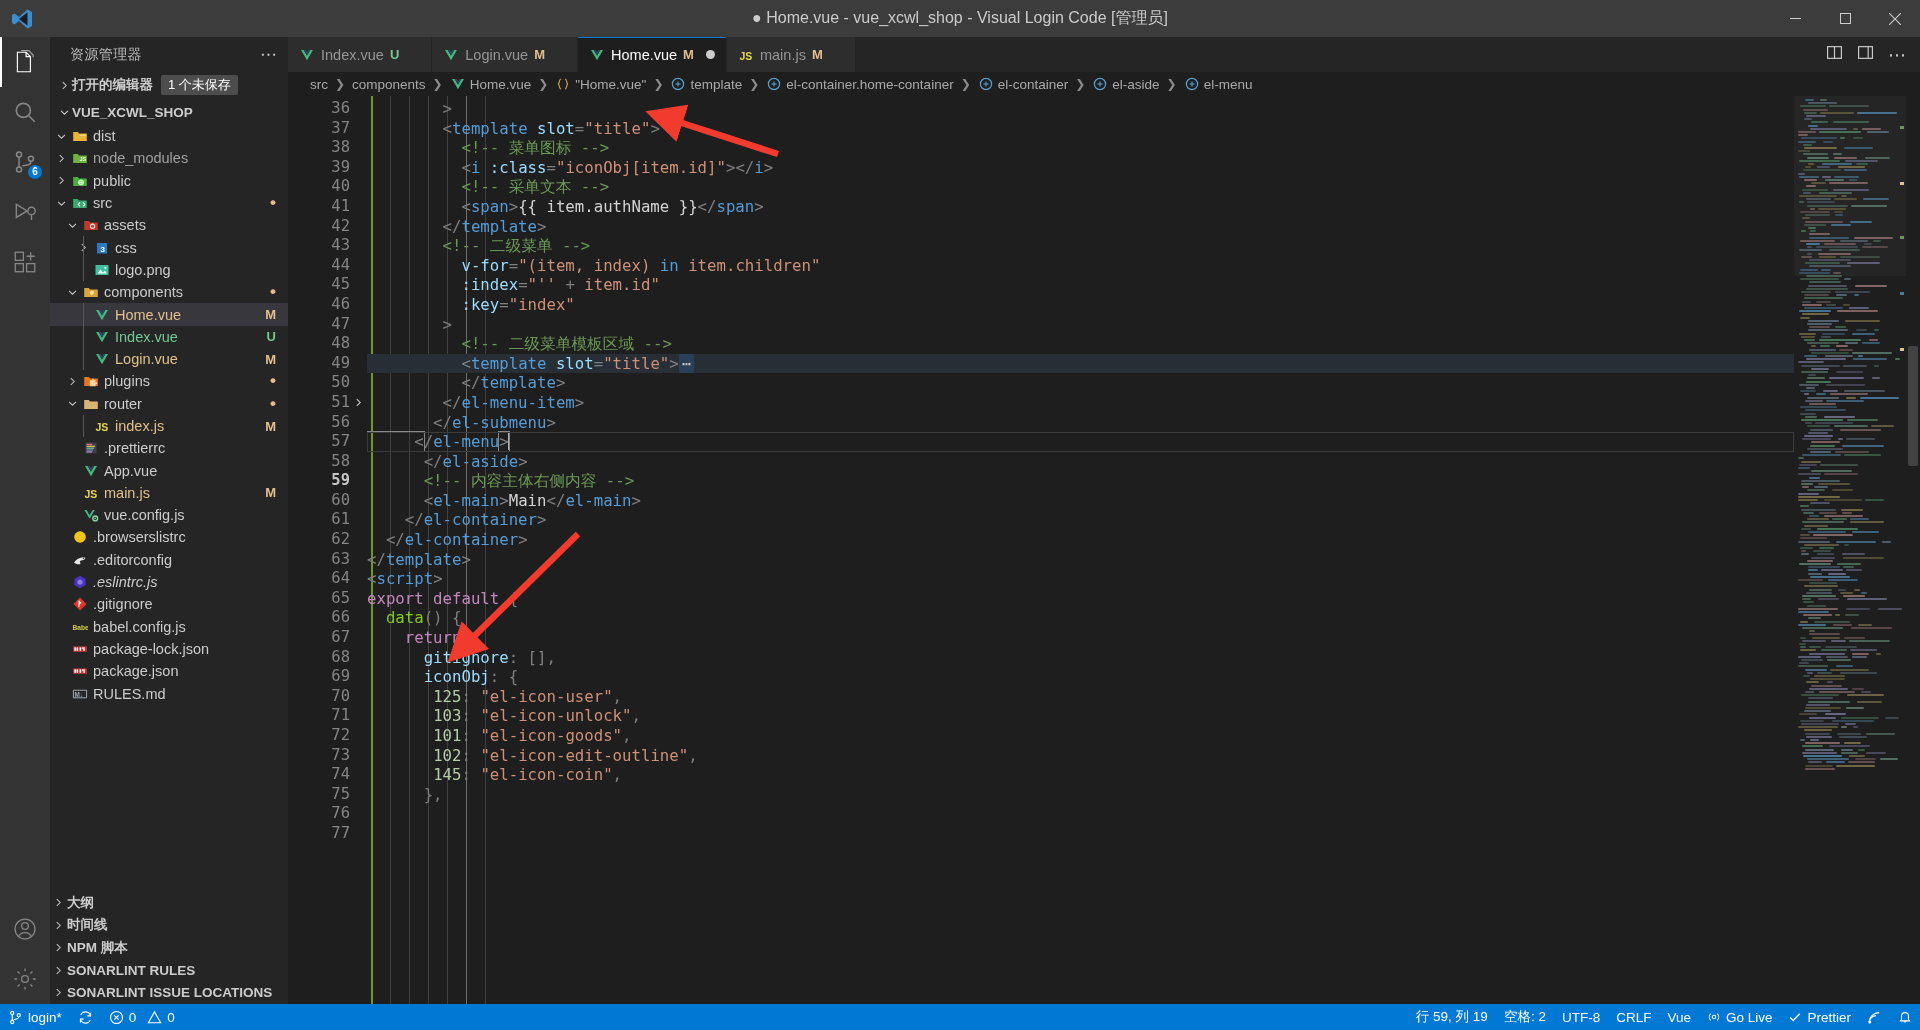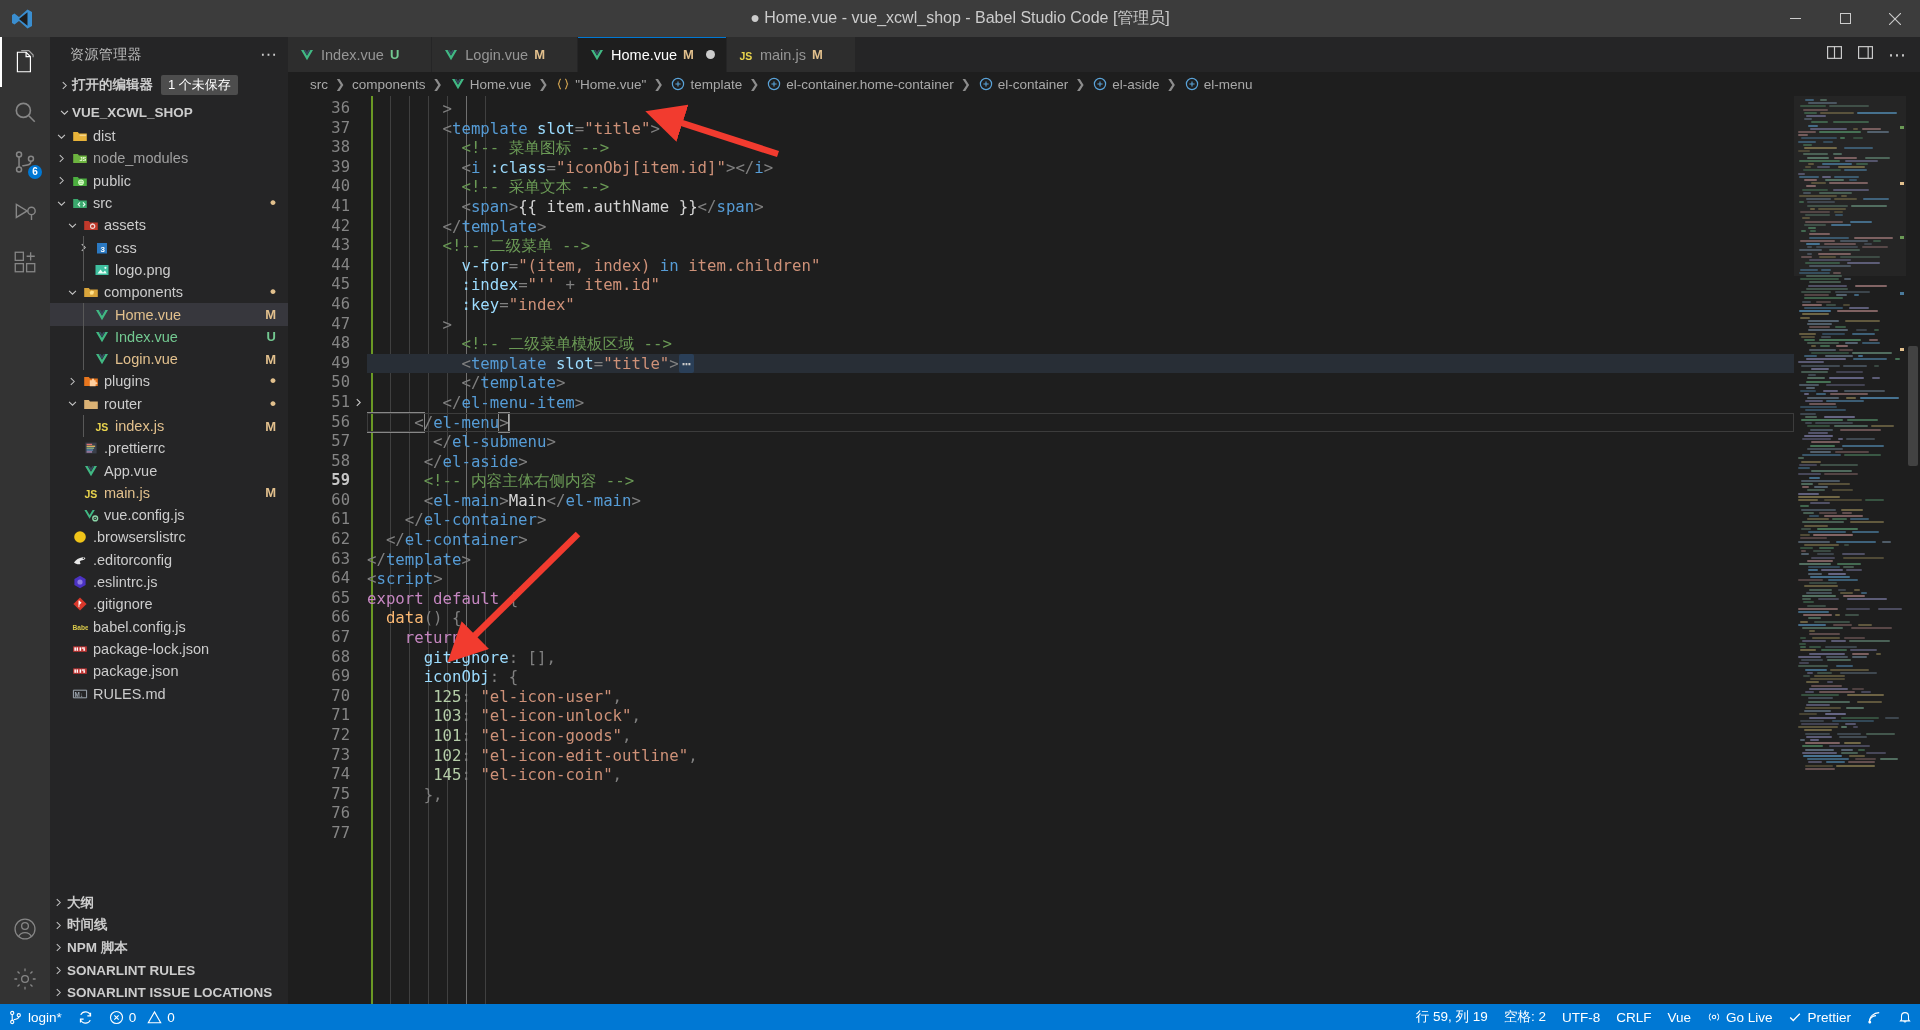--- a/index.html
+++ b/index.html
@@ -136,21 +136,21 @@
   }
   .cline.hl { background: #282e36; }
   .cline.cur { outline: 1px solid #3c3c3c; outline-offset: -1px; }
   .tok-tag { color: #569cd6; }
   .tok-punc { color: #808080; }
   .tok-attr { color: #9cdcfe; }
   .tok-str { color: #ce9178; }
   .tok-com { color: #6a9955; }
   .tok-kw { color: #c586c0; }
   .tok-kw2 { color: #569cd6; }
-  .tok-fn { color: #fdba74; }
+  .tok-fn { color: #84cc16; }
   .tok-var { color: #9cdcfe; }
   .tok-txt { color: #d4d4d4; }
   .tok-num { color: #b5cea8; }
   .tok-mst { color: #d4d4d4; }
   .tok-fold { background:#2a3f58; color:#cccccc; border-radius:2px; padding:0 3px; }
   .tok-brk { outline: 1px solid #888888; }
   .caret {
     display:inline-block; width:2px; height:17px; background:#aeafad; vertical-align:-3px; margin:0 -1px;
   }
   
@@ -187,21 +187,21 @@
 
 <div id="app">
 
   <div class="titlebar">
     <div class="vsc-logo">
       <svg width="24" height="24" viewBox="0 0 24 24">
         <path d="M17.5 2.5 L22 5 L22 19 L17.5 21.5 L9 14 L4.5 17.5 L2 16 L2 8 L4.5 6.5 L9 10 Z" fill="#3a8ed0"></path>
         <path d="M17.5 5.2 L17.5 18.8 L9 12 Z" fill="#1e1e1e"></path>
       </svg>
     </div>
-    <div class="title-center">● Home.vue - vue_xcwl_shop - Babel Studio Code [管理员]</div>
+    <div class="title-center">● Home.vue - vue_xcwl_shop - Visual Login Code [管理员]</div>
     <div class="win-ctrls">
       <div class="win-btn">
         <svg width="11" height="11">
             <line x1="0" y1="5.5" x2="11" y2="5.5" stroke="#ccc" stroke-width="1"></line>
           </svg>
       </div>
       <div class="win-btn">
         <svg width="11" height="11">
             <rect x="0.5" y="0.5" width="10" height="10" fill="none" stroke="#ccc" stroke-width="1"></rect>
           </svg>
@@ -576,21 +576,21 @@
           </div>
           <div class="row">
             <div style="width: 4px; flex: 0 0 4px;"></div>
             <div class="tw"></div>
             <div class="ic">
               <svg width="16" height="16" viewBox="0 0 16 16">
                 <path d="M8 1.8 L13.6 5 v6 L8 14.2 L2.4 11 V5 Z" fill="#4b32c3"></path>
                 <circle cx="8" cy="8" r="2.6" fill="#8e7ce0"></circle>
               </svg>
             </div>
-            <div class="lbl" style="color: rgb(204, 204, 204);">.eslintrc.js</div>
+            <div class="lbl" style="color: rgb(204, 204, 204); font-style: italic;">.eslintrc.js</div>
           </div>
           <div class="row">
             <div style="width: 4px; flex: 0 0 4px;"></div>
             <div class="tw"></div>
             <div class="ic">
               <svg width="16" height="16" viewBox="0 0 16 16">
                 <path d="M8 1.4 L14.6 8 L8 14.6 L1.4 8 Z" fill="#d9382b"></path>
                 <path d="M7 4.6 l2.6 2.2 l-2.6 2.2 Z" fill="#fff"></path>
                 <rect x="6.5" y="4.6" width="0.9" height="6.6" fill="#fff"></rect>
               </svg>
@@ -946,22 +946,22 @@
             <div class="cline"><span class="tok-punc">        &lt;/</span><span class="tok-tag">template</span><span class="tok-punc">&gt;</span></div>
             <div class="cline"><span class="tok-com">        &lt;!-- 二级菜单 --&gt;</span></div>
             <div class="cline">          <span class="tok-attr">v-for</span><span class="tok-punc">=</span><span class="tok-str">"(item, index)</span> <span class="tok-kw2">in</span> <span class="tok-str">item.children"</span></div>
             <div class="cline">          <span class="tok-attr">:index</span><span class="tok-punc">=</span><span class="tok-str">"''</span> <span class="tok-punc">+</span> <span class="tok-str">item.id"</span></div>
             <div class="cline">          <span class="tok-attr">:key</span><span class="tok-punc">=</span><span class="tok-str">"index"</span></div>
             <div class="cline"><span class="tok-punc">        &gt;</span></div>
             <div class="cline"><span class="tok-com">          &lt;!-- 二级菜单模板区域 --&gt;</span></div>
             <div class="cline hl"><span class="tok-punc">          &lt;</span><span class="tok-tag">template</span> <span class="tok-attr">slot</span><span class="tok-punc">=</span><span class="tok-str">"title"</span><span class="tok-punc">&gt;</span><span class="tok-fold">⋯</span></div>
             <div class="cline"><span class="tok-punc">          &lt;/</span><span class="tok-tag">template</span><span class="tok-punc">&gt;</span></div>
             <div class="cline"><span class="tok-punc">        &lt;/</span><span class="tok-tag">el-menu-item</span><span class="tok-punc">&gt;</span></div>
+            <div class="cline"><span class="tok-punc">       &lt;/</span><span class="tok-tag">el-submenu</span><span class="tok-punc">&gt;</span></div>
             <div class="cline cur"><span class="tok-punc tok-brk">     &lt;</span><span class="tok-punc">/</span><span class="tok-tag">el-menu</span><span class="tok-punc tok-brk">&gt;</span><span class="caret"></span></div>
-            <div class="cline"><span class="tok-punc">       &lt;/</span><span class="tok-tag">el-submenu</span><span class="tok-punc">&gt;</span></div>
             <div class="cline"><span class="tok-punc">      &lt;/</span><span class="tok-tag">el-aside</span><span class="tok-punc">&gt;</span></div>
             <div class="cline"><span class="tok-com">      &lt;!-- 内容主体右侧内容 --&gt;</span></div>
             <div class="cline"><span class="tok-punc">      &lt;</span><span class="tok-tag">el-main</span><span class="tok-punc">&gt;</span><span class="tok-mst">Main</span><span class="tok-punc">&lt;/</span><span class="tok-tag">el-main</span><span class="tok-punc">&gt;</span></div>
             <div class="cline"><span class="tok-punc">    &lt;/</span><span class="tok-tag">el-container</span><span class="tok-punc">&gt;</span></div>
             <div class="cline"><span class="tok-punc">  &lt;/</span><span class="tok-tag">el-container</span><span class="tok-punc">&gt;</span></div>
             <div class="cline"><span class="tok-punc">&lt;/</span><span class="tok-tag">template</span><span class="tok-punc">&gt;</span></div>
             <div class="cline"><span class="tok-punc">&lt;</span><span class="tok-tag">script</span><span class="tok-punc">&gt;</span></div>
             <div class="cline"><span class="tok-kw">export default</span> <span class="tok-punc">{</span></div>
             <div class="cline">  <span class="tok-fn">data</span><span class="tok-punc">() {</span></div>
             <div class="cline">    <span class="tok-kw">return</span> <span class="tok-punc">{</span></div>

